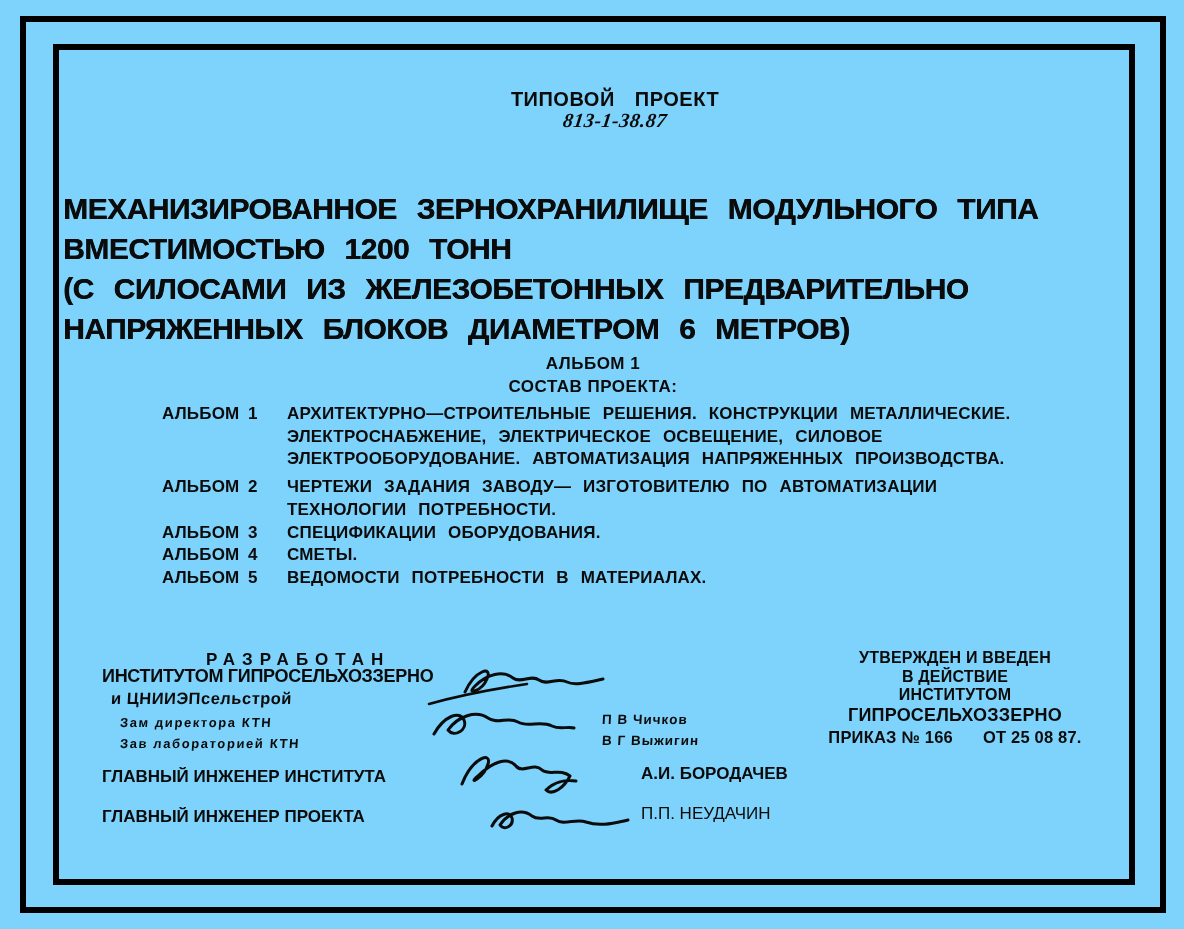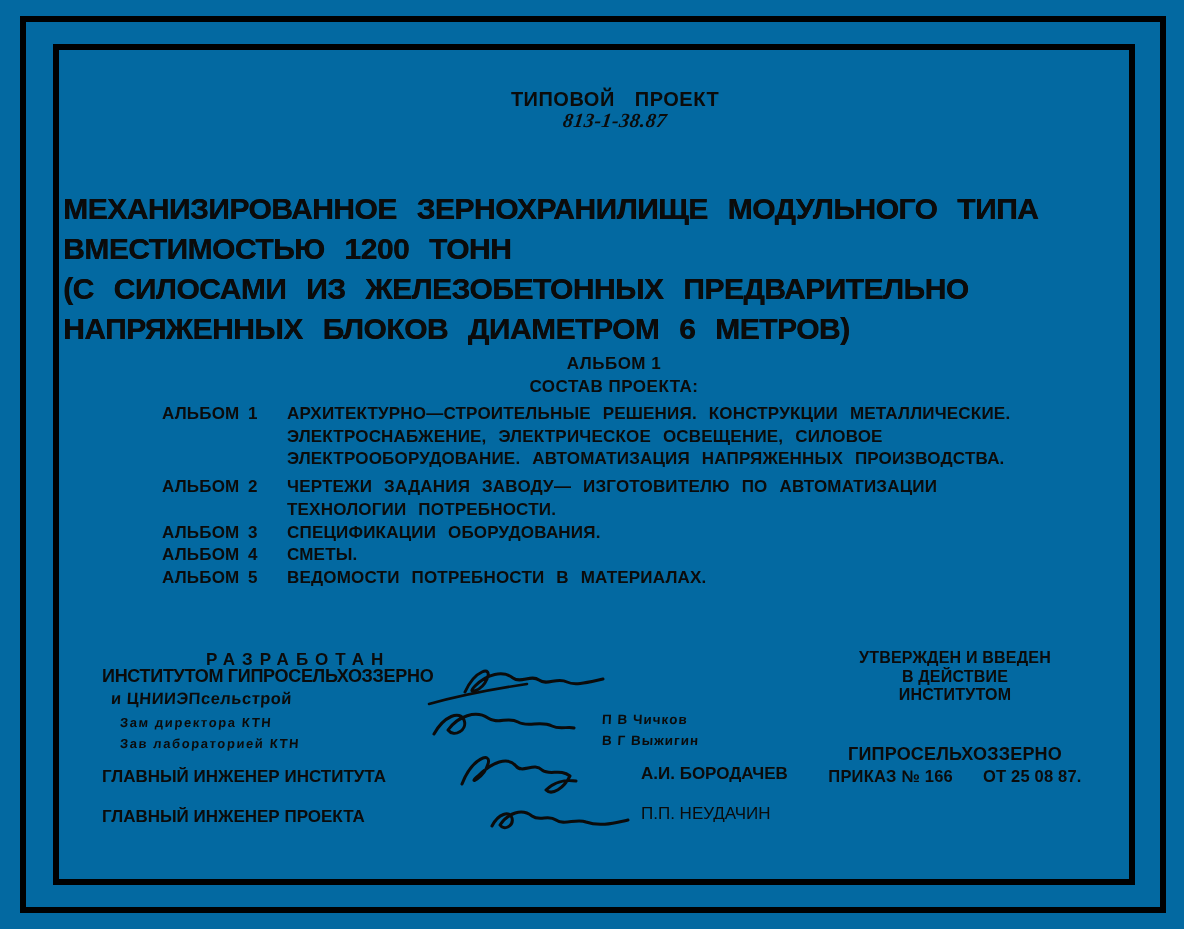--- a/index.html
+++ b/index.html
@@ -3,21 +3,21 @@
 <meta charset="utf-8">
 <style>
   html, body {
     margin: 0; padding: 0;
     width: 1184px; height: 929px;
     background: #ffffff;
     overflow: hidden;
     font-family: "Liberation Sans", sans-serif;
     color: #0b0b0b;
   }
-  .page { position: relative; width: 1184px; height: 929px; background: #0369a1; }
+  .page { position: relative; width: 1184px; height: 929px; background: #7dd3fc; }
 
   .outer-frame {
     position: absolute; left: 20px; top: 16px;
     width: 1134px; height: 885px;
     border: 6px solid #000;
   }
   .inner-frame {
     position: absolute; left: 53px; top: 44px;
     width: 1070px; height: 829px;
     border: 6px solid #000;
@@ -45,21 +45,21 @@
     font-size: 30px; font-weight: 700;
     line-height: 40px;
     word-spacing: 12px; letter-spacing: -0.5px;
     white-space: nowrap;
     text-shadow: 0.4px 0 currentColor;
   }
 
   .album-head {
     position: absolute; left: 53px; top: 352px; width: 1080px;
     text-align: center; font-size: 17px; font-weight: 700;
-    line-height: 23px; letter-spacing: 0.5px; padding-left: 21px;
+    line-height: 23px; letter-spacing: 0.5px;
   }
 
   .albums {
     position: absolute; left: 130px; top: 403px; width: 960px;
     font-size: 17px; font-weight: 700;
     line-height: 22.7px; letter-spacing: 0.2px;
   }
   .album-row { display: flex; align-items: flex-start; margin-left: 32px; }
   .album-row.gap { margin-top: 5px; }
   .al-label { width: 86px; flex: none; }
@@ -78,21 +78,21 @@
   .role-chief-inst { left: 102px; top: 767px; font-size: 17px; font-weight: 700; }
   .name-chief-inst { left: 641px; top: 764px; font-size: 17px; font-weight: 700; }
   .role-chief-proj { left: 102px; top: 807px; font-size: 17px; font-weight: 700; }
   .name-chief-proj { left: 641px; top: 804px; font-size: 17px; font-weight: 400; }
 
   .approved {
     position: absolute; left: 790px; top: 649px; width: 330px;
     text-align: center; font-size: 16px; font-weight: 700;
     line-height: 18.5px; letter-spacing: 0.2px;
   }
-  .approved .big { font-size: 18px; line-height: 21px; margin-top: 39px; }
+  .approved .big { font-size: 18px; line-height: 21px; }
   .approved .order-line {
     display: flex; justify-content: center; gap: 30px;
     font-size: 16.5px; margin-top: 2px;
   }
 
   .sig { position: absolute; }
   .sig svg { display: block; }
   .sig path {
     fill: none; stroke: #0b0b0b;
     stroke-linecap: round; stroke-linejoin: round;

